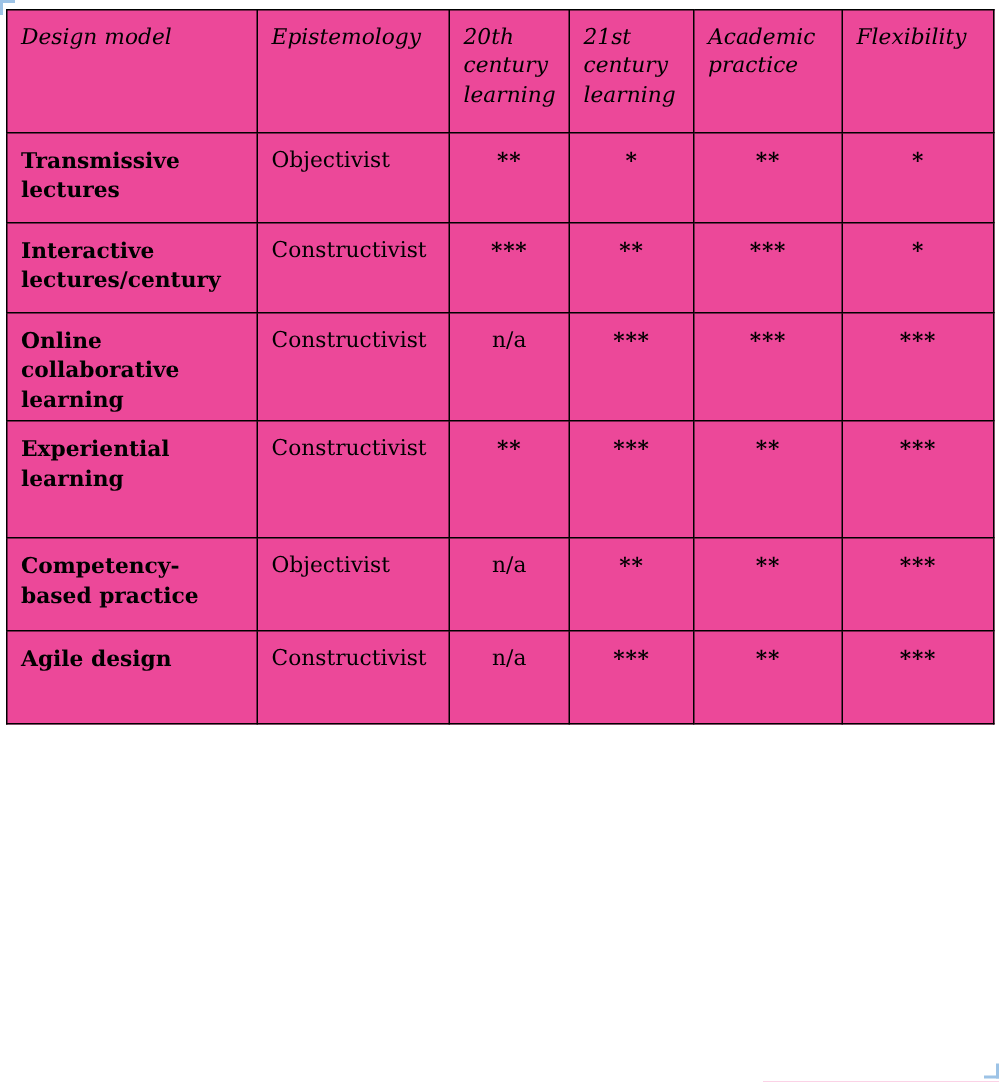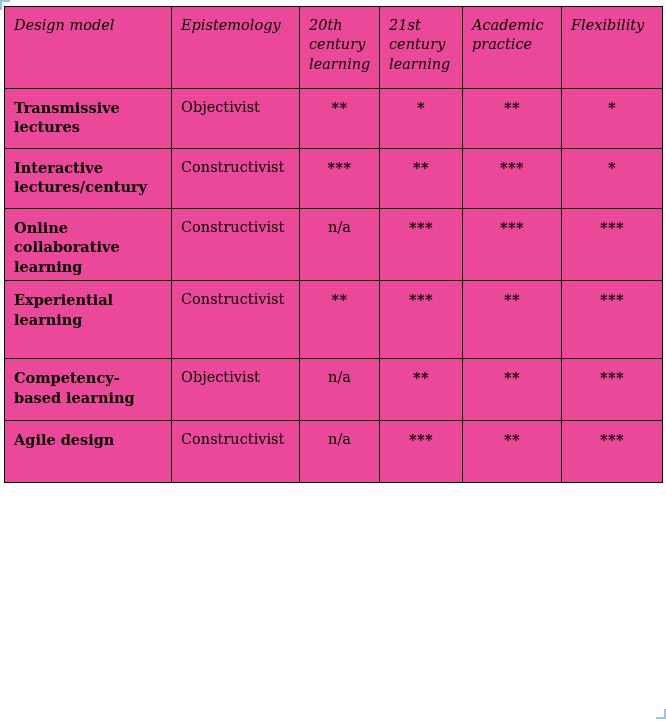--- a/index.html
+++ b/index.html
@@ -138,21 +138,21 @@
         <td class="model">Experiential
 learning</td>
         <td class="epi">Constructivist</td>
         <td class="rate">**</td>
         <td class="rate">***</td>
         <td class="rate">**</td>
         <td class="rate">***</td>
       </tr>
       <tr>
         <td class="model">Competency-
-based learning</td>
+based practice</td>
         <td class="epi">Objectivist</td>
         <td class="rate na">n/a</td>
         <td class="rate">**</td>
         <td class="rate">**</td>
         <td class="rate">***</td>
       </tr>
       <tr>
         <td class="model">Agile design</td>
         <td class="epi">Constructivist</td>
         <td class="rate na">n/a</td>

